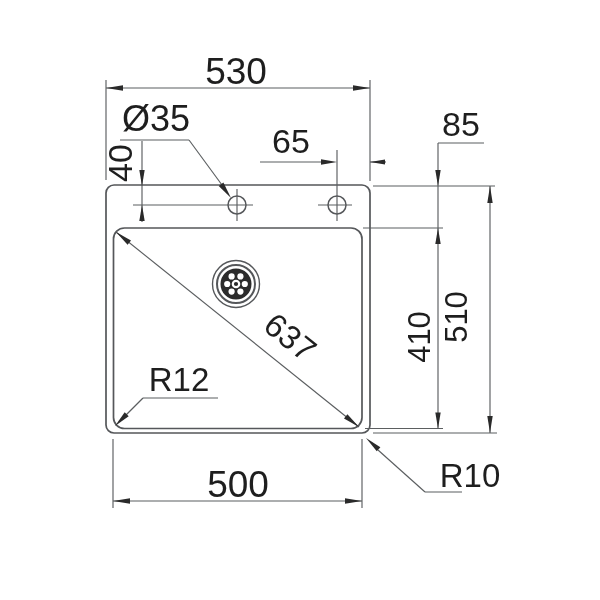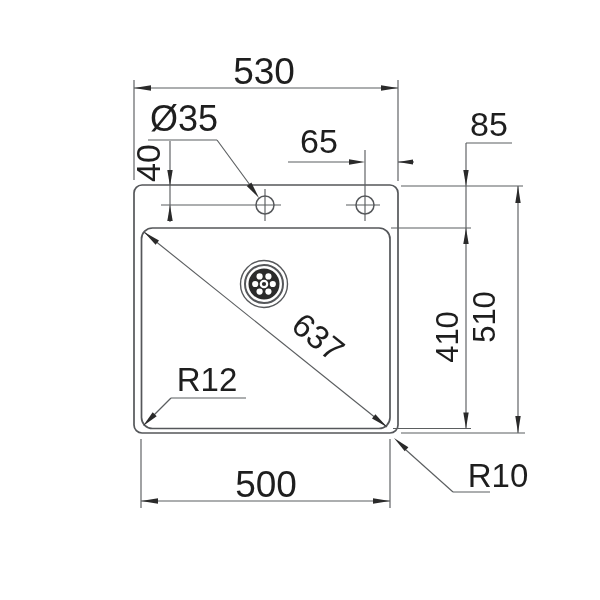--- a/index.html
+++ b/index.html
@@ -1,16 +1,16 @@
 <!DOCTYPE html>
 <html><head>
 <meta charset="utf-8">
 <style>
   html,body{margin:0;padding:0;background:#ffffff;}
-  .stage{position:relative;width:544px;height:600px;background:#ffffff;overflow:hidden;padding-left:28px;}
+  .stage{position:relative;width:544px;height:600px;background:#ffffff;overflow:hidden;}
   svg{display:block;}
   text{font-family:"Liberation Sans","DejaVu Sans",sans-serif;fill:#1e1e1e;}
   .geo{fill:none;stroke:#55575a;stroke-width:1.7;}
   .geo-thin{fill:none;stroke:#55575a;stroke-width:1.5;}
   .dim{fill:none;stroke:#5b5e60;stroke-width:1.15;}
   .arrow{fill:#2a2a2a;stroke:none;}
   .dark{fill:#2b2b2b;stroke:none;}
   .lite{fill:#ffffff;stroke:none;}
 </style>
 </head>

